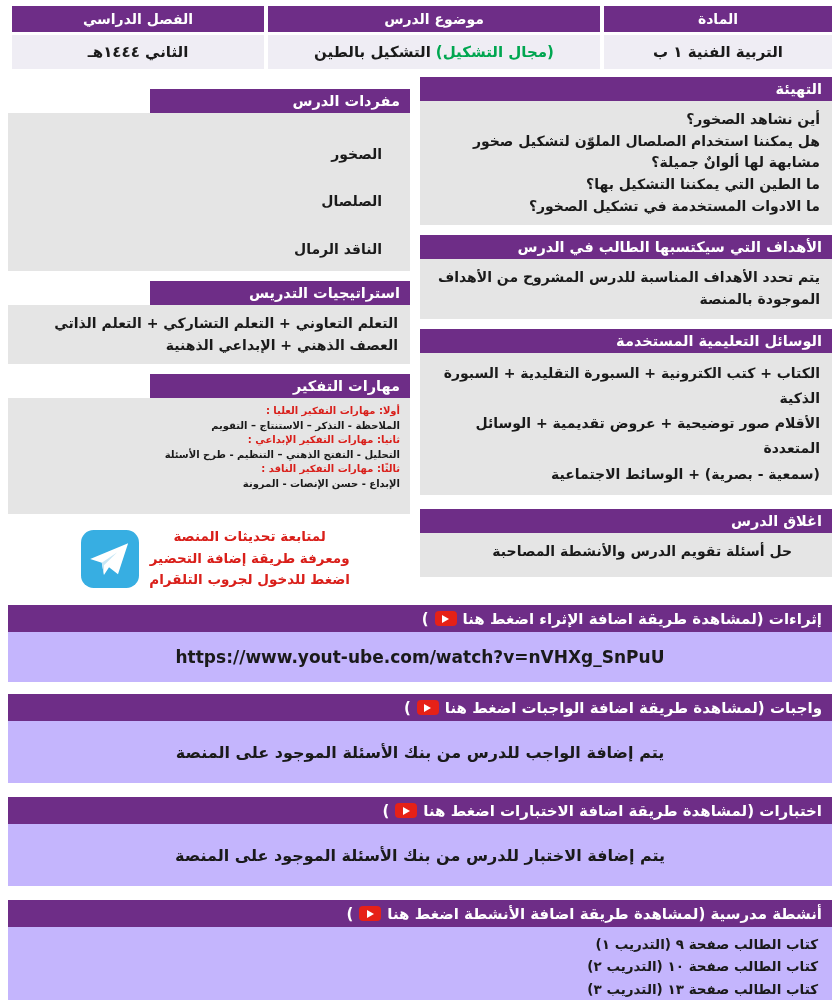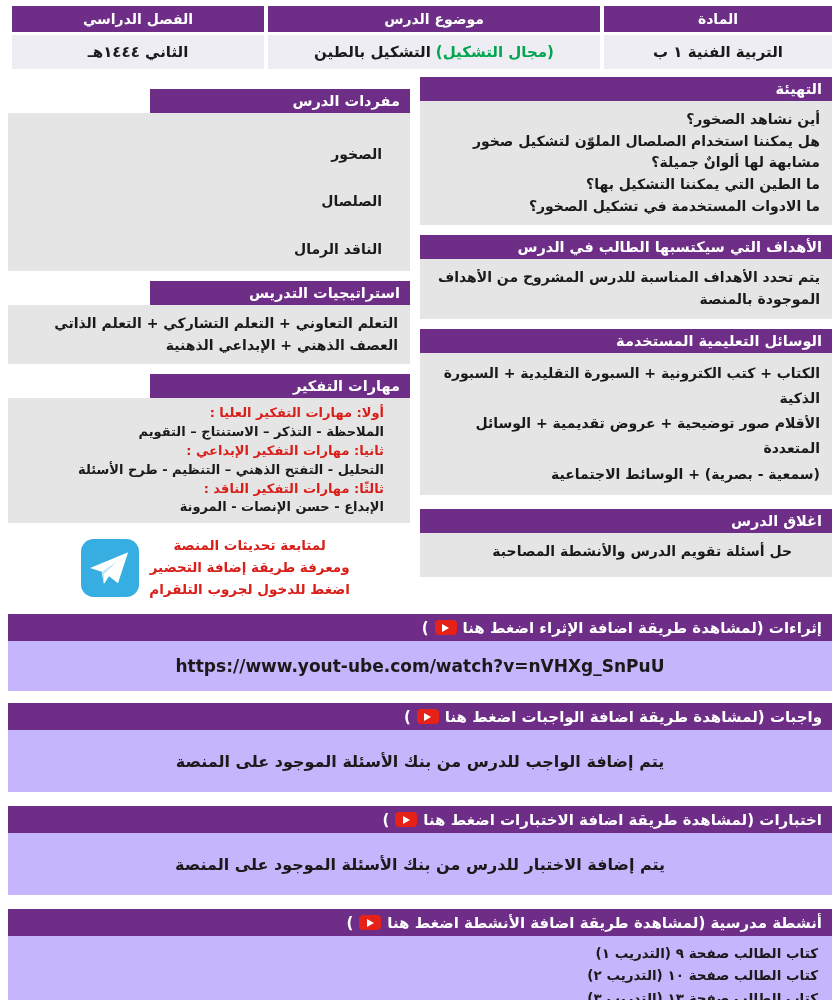--- a/index.html
+++ b/index.html
@@ -40,21 +40,21 @@
   .panel { background: #e5e5e5; font-weight: 700; font-size: 14px; padding: 8px 12px; }
   .panel .line { line-height: 1.55; }
   .gap10 { height: 10px; } .gap12 { height: 12px; } .gap14 { height: 14px; }
 
   .warmup-body  { min-height: 116px; }
   .vocab-body   { min-height: 104px; padding-right: 28px; }
   .vocab-body .line { line-height: 1.95; margin-top: 20px; }
   .objectives-body, .strategies-body { min-height: 56px; }
   .aids-body    { min-height: 108px; }
   .aids-body .line { line-height: 1.8; }
-  .thinking-body { min-height: 116px; font-size: 13px; padding: 6px 26px; }
+  .thinking-body { min-height: 116px; font-size: 10px; padding: 6px 10px; }
   .thinking-body .line { line-height: 1.45; }
   .closing-body { min-height: 44px; padding-right: 40px; }
   .red-text { color: #d91f1a; }
 
   
   .tg-block { display: flex; align-items: center; gap: 10px; margin-top: 12px; padding-right: 60px; }
   .tg-lines { color: #d91f1a; font-weight: 700; font-size: 13.5px; text-align: center; }
   .tg-lines .line { line-height: 1.6; }
   .tg-icon { display: inline-flex; flex: 0 0 auto; }
 

